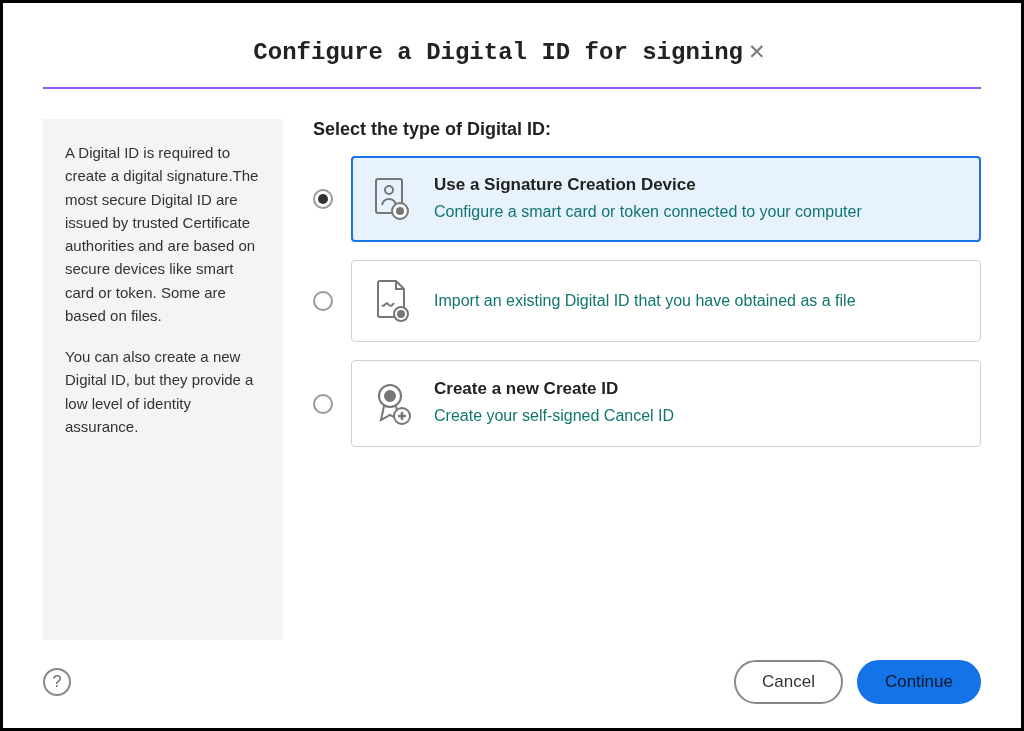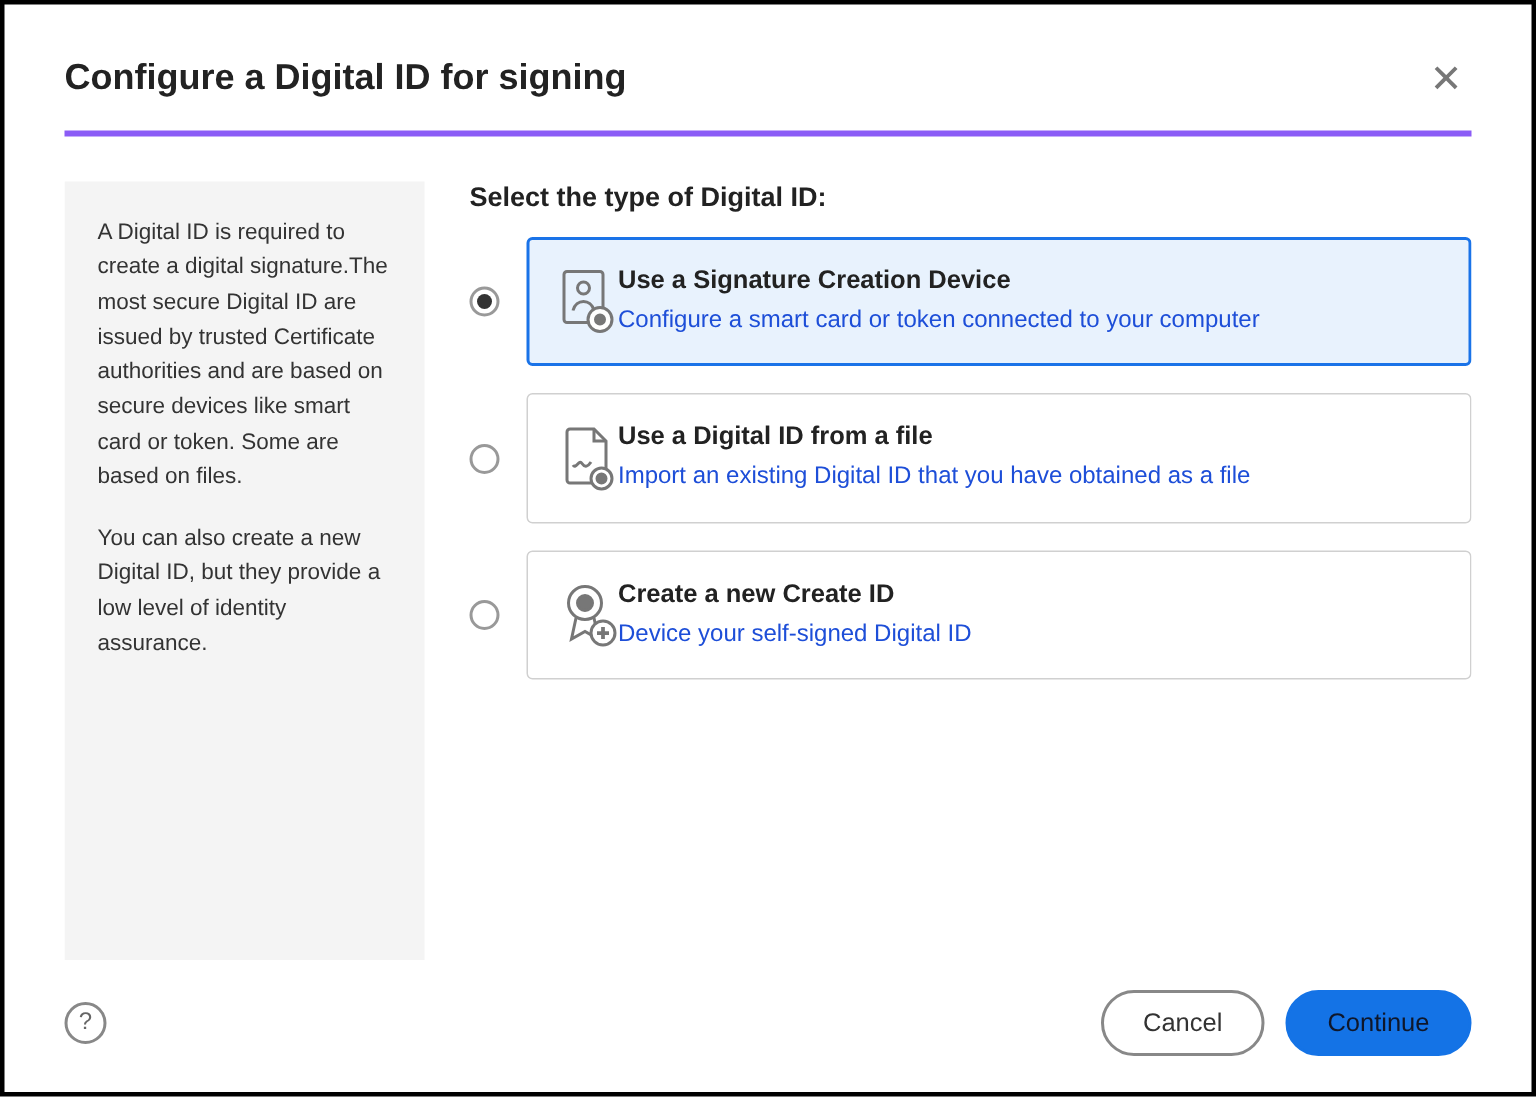--- a/index.html
+++ b/index.html
@@ -13,24 +13,25 @@
   }
   .dialog {
     padding: 32px 40px 24px 40px;
     height: 100%;
     display: flex;
     flex-direction: column;
     position: relative;
   }
   .header {
     display: flex;
-    justify-content: space-between;
+    justify-content: center;
     align-items: center;
     padding-bottom: 18px;
-    border-bottom: 4px solid #8b5cf6;
+    border-bottom: 2px solid #8b5cf6;
+    font-family: Liberation Mono, monospace;
   }
   .title {
     font-size: 24px;
     font-weight: 600;
     color: #222;
   }
   .close-btn {
     font-size: 26px;
     color: #777;
     cursor: pointer;
@@ -87,20 +88,21 @@
     background: #333;
     border-radius: 50%;
   }
   .option-card {
     flex: 1;
     border: 1px solid #d0d0d0;
     border-radius: 4px;
     padding: 18px 20px;
     display: flex;
     align-items: center;
+    gap: 22px;
     cursor: pointer;
     background: #fff;
   }
   .option-card.selected {
     border: 2px solid #1a73e8;
     background: #e8f2fd;
     padding: 17px 19px;
   }
   .option-icon {
     width: 40px;
@@ -110,21 +112,21 @@
   }
   .option-text { flex: 1; }
   .option-title {
     font-size: 17px;
     font-weight: 600;
     color: #222;
     margin-bottom: 6px;
   }
   .option-desc {
     font-size: 16px;
-    color: #1d4ed8;
+    color: #0f766e;
     line-height: 1.4;
   }
   .footer {
     display: flex;
     justify-content: space-between;
     align-items: center;
     padding-top: 20px;
   }
   .help-btn {
     width: 28px;
@@ -204,41 +206,40 @@
           <div class="option-icon">
             <svg viewBox="0 0 40 44" fill="none" stroke="currentColor" stroke-width="2">
               <path d="M8 2h16l8 8v26a2 2 0 0 1-2 2H8a2 2 0 0 1-2-2V4a2 2 0 0 1 2-2z"></path>
               <path d="M24 2v8h8"></path>
               <path d="M10 26c2 3 4-4 6-1s4 2 6-1"></path>
               <circle cx="29" cy="35" r="7" fill="#fff"></circle>
               <circle cx="29" cy="35" r="3" fill="currentColor"></circle>
             </svg>
           </div>
           <div class="option-text">
-            <div class="option-title">Use a Digital ID from a file</div>
             <div class="option-desc">Import an existing Digital ID that you have obtained as a file</div>
           </div>
         </div>
       </div>
 
       <div class="option-row">
         <div class="radio"></div>
         <div class="option-card">
           <div class="option-icon">
             <svg viewBox="0 0 40 44" fill="none" stroke="currentColor" stroke-width="2">
               <circle cx="18" cy="14" r="11"></circle>
               <circle cx="18" cy="14" r="5" fill="currentColor"></circle>
               <path d="M12 24l-3 14 9-5 9 5-3-14"></path>
               <circle cx="30" cy="34" r="8" fill="#fff"></circle>
               <path d="M30 30v8M26 34h8" stroke-width="2.5"></path>
             </svg>
           </div>
           <div class="option-text">
             <div class="option-title">Create a new Create ID</div>
-            <div class="option-desc">Device your self-signed Digital ID</div>
+            <div class="option-desc">Create your self-signed Cancel ID</div>
           </div>
         </div>
       </div>
     </div>
 
   </div>
 
   <div class="footer">
     <div class="help-btn">
       <span>?</span>

